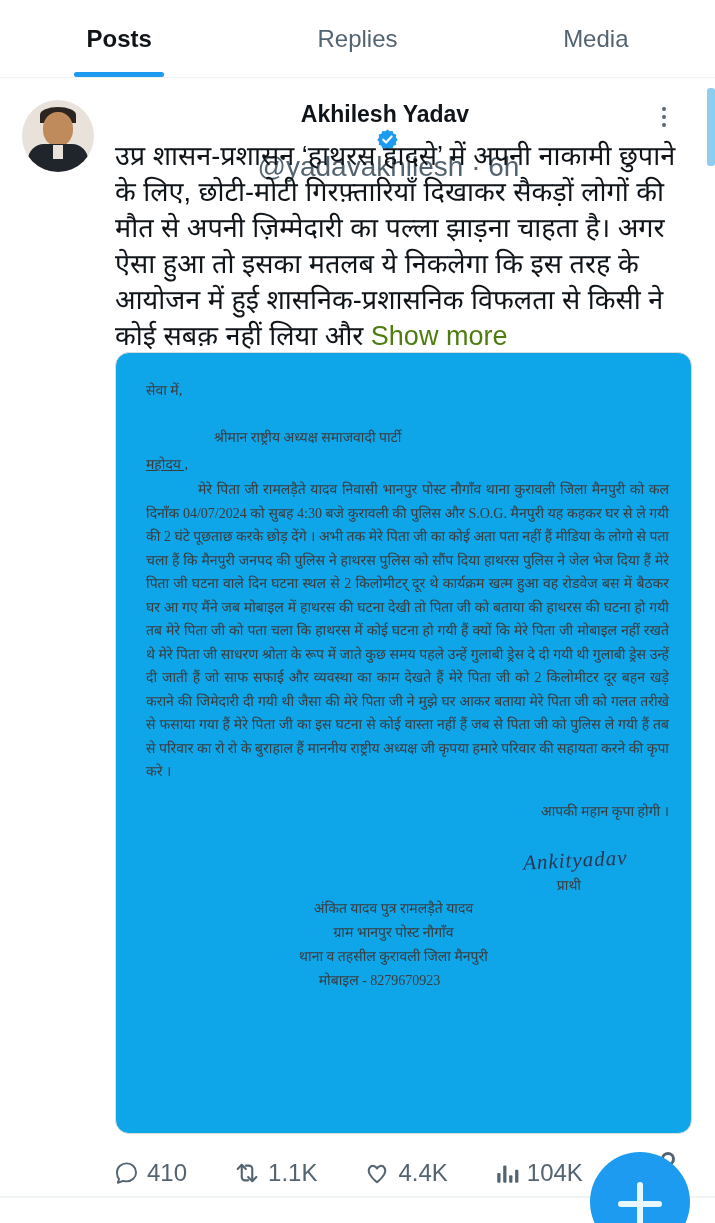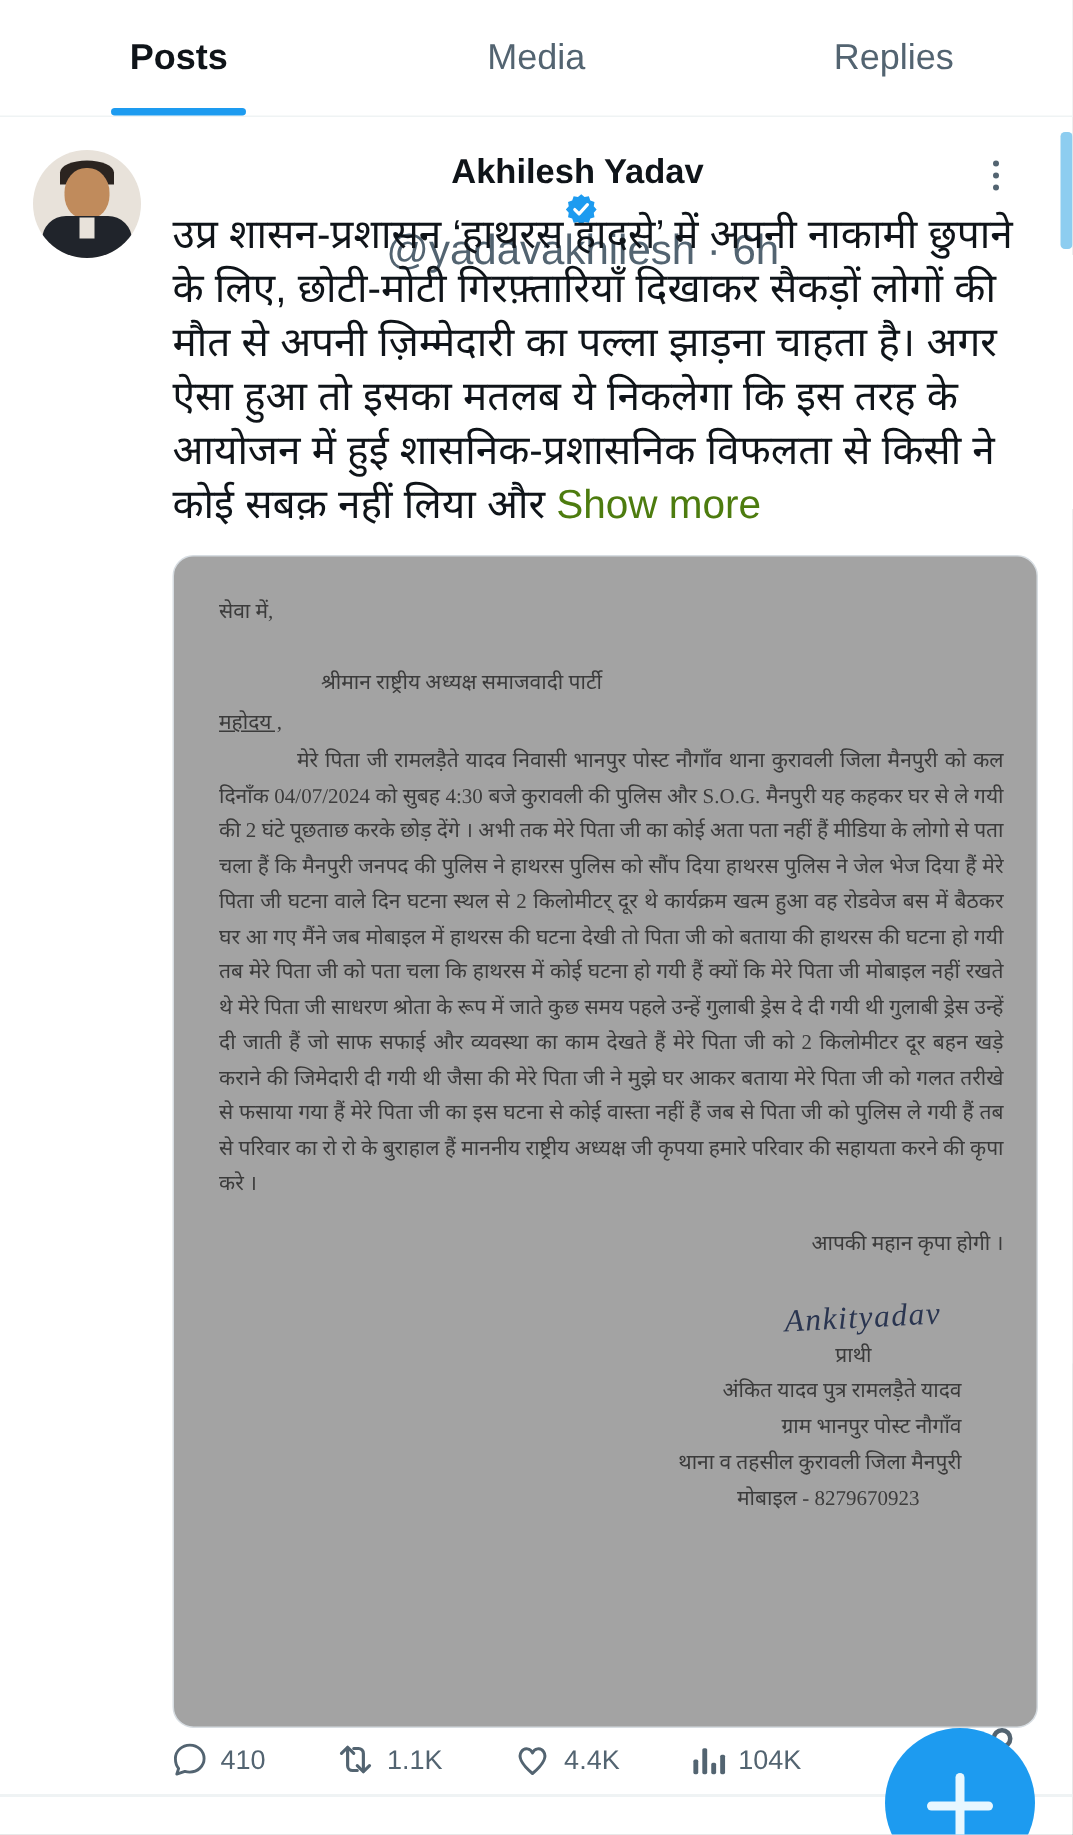--- a/index.html
+++ b/index.html
@@ -42,46 +42,46 @@
     display: flex; flex-direction: column; align-items: center; justify-content: center;
     gap: 4px; cursor: pointer; }
   .more-menu i { width: 4px; height: 4px; border-radius: 50%; background: #536471; display: block; }
 
   
   .tweet-text { position: absolute; left: 115px; top: 138px; width: 580px;
     font-size: 27px; line-height: 36px; color: #0f1419; letter-spacing: 0; }
   .show-more { color: #4d7c0f; cursor: pointer; }
 
   
-  .letter-card { position: absolute; left: 115px; top: 370px; width: 577px; height: 782px;
-    border: 1px solid #d7dde2; border-radius: 14px; background: #a3a3a3; overflow: hidden;
+  .letter-card { position: absolute; left: 115px; top: 352px; width: 577px; height: 782px;
+    border: 1px solid #d7dde2; border-radius: 14px; background: #0ea5e9; overflow: hidden;
     padding: 26px 22px 16px 30px;
     font-family: "Liberation Serif", "DejaVu Serif", serif;
     color: #3b3b3b; font-size: 14px; line-height: 23px; }
   .lt-salutation { margin-bottom: 24px; }
   .lt-addr1 { margin-left: 68px; margin-bottom: 4px; }
   .lt-addr2 { margin-left: 108px; margin-bottom: 36px; }
   .lt-subject { margin-bottom: 32px; }
   .lt-greeting { margin-bottom: 2px; text-decoration: underline; }
   .lt-body { text-align: justify; text-indent: 52px; line-height: 23.5px; }
   .lt-closing { margin-top: 16px; text-align: right; }
   .lt-sign-block { margin-top: 26px; text-align: right; padding-right: 28px; }
   .lt-signature { display: inline-block; font-style: italic; font-size: 21px; color: #2a3550;
     transform: rotate(-3deg); letter-spacing: 1px; margin-right: 14px; }
   .lt-designation { margin-right: 60px; }
-  .lt-sender div { line-height: 24px; }
+  .lt-sender div { line-height: 24px; text-align: center; }
   .lt-sender .s3 { padding-right: 0px; }
   .lt-sender .s4 { padding-right: 28px; }
 
   
   .action-row { position: absolute; left: 113px; top: 1152px; width: 470px; height: 42px;
     display: flex; align-items: center; gap: 46px; }
   .action { display: flex; align-items: center; gap: 7px; color: #536471; cursor: pointer; }
   .action svg { display: block; }
-  .action .count { font-size: 18px; color: #536471; }
+  .action .count { font-size: 24px; color: #536471; }
 
   .bottom-divider { position: absolute; top: 1196px; left: 0; width: 715px; height: 2px;
     background: #eff3f4; }
 
   
   .share-remnant { position: absolute; left: 661px; top: 1152px; width: 14px; height: 14px;
     border: 3px solid #536471; border-radius: 50%; background: transparent; }
   .fab { position: absolute; left: 590px; top: 1152px; width: 100px; height: 100px;
     border-radius: 50%; background: #1d9bf0; cursor: pointer; }
   .fab .plus-h { position: absolute; left: 28px; top: 49px; width: 44px; height: 6px;
@@ -93,24 +93,24 @@
 <body>
 
 <div class="screen">
 
   <div class="tabbar">
     <div class="tab active">
       <span class="tab-label">Posts</span>
       <div class="tab-underline"></div>
     </div>
     <div class="tab">
-      <span class="tab-label">Media</span>
+      <span class="tab-label">Replies</span>
     </div>
     <div class="tab">
-      <span class="tab-label">Replies</span>
+      <span class="tab-label">Media</span>
     </div>
   </div>
 
   <div class="scroll-thumb"></div>
 
   <div class="avatar">
     <div class="hair"></div>
     <div class="head"></div>
     <div class="body"></div>
     <div class="collar"></div>

